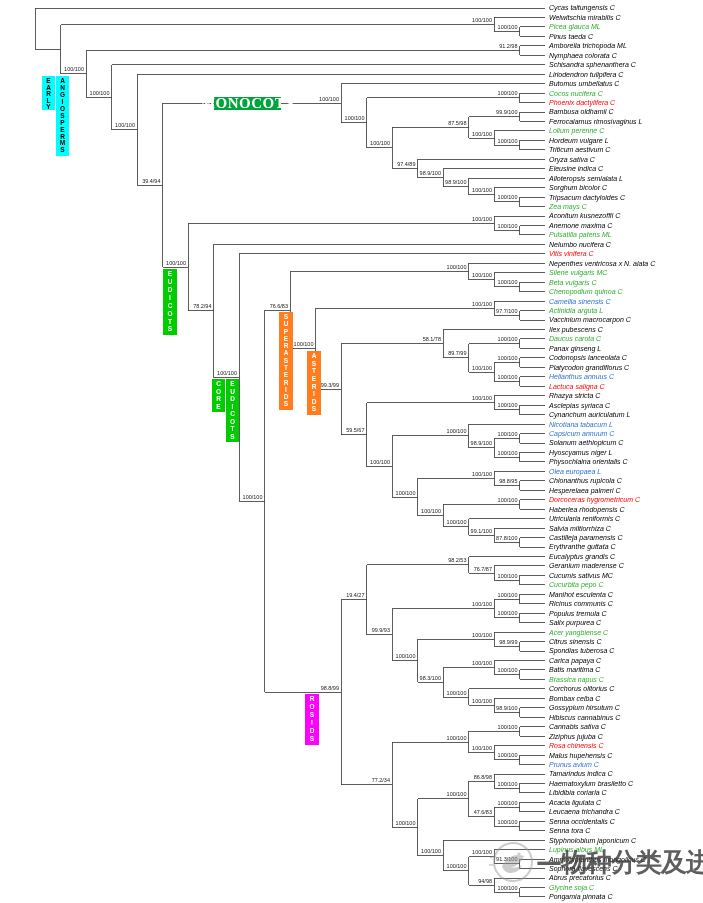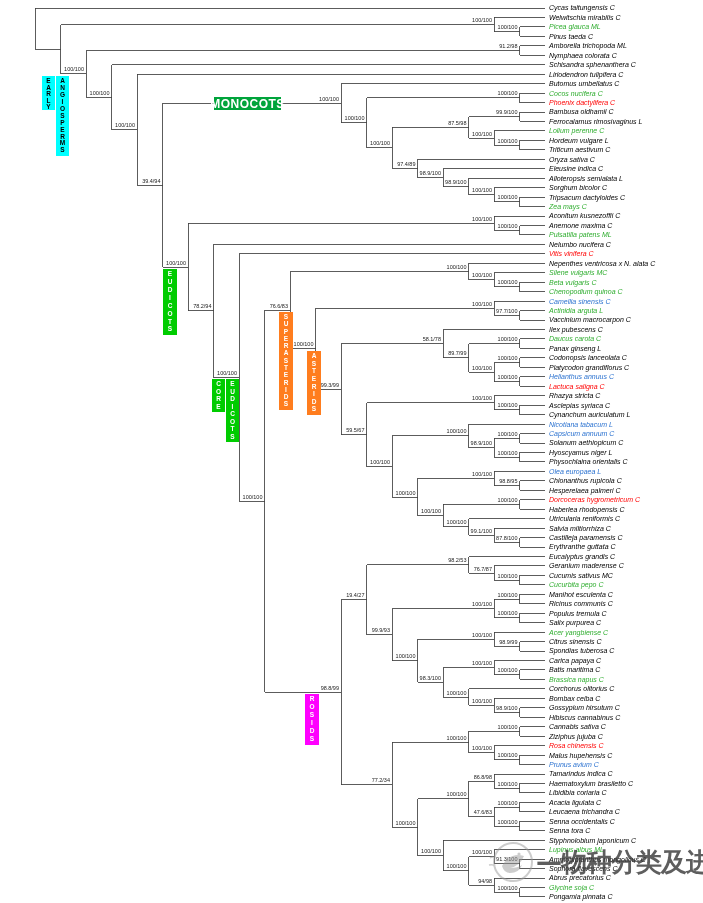--- a/index.html
+++ b/index.html
@@ -5,21 +5,21 @@
   html,body{margin:0;padding:0;background:#fff;}
   #figure{position:relative;width:703px;height:903px;background:#fff;overflow:hidden;
           font-family:"Liberation Sans",sans-serif;}
   #tree-svg{position:absolute;left:0;top:0;}
   #tree-svg text.leaf{font-family:"Liberation Sans",sans-serif;font-style:italic;font-size:7px;}
   #tree-svg text.sup{font-family:"Liberation Sans",sans-serif;font-size:5.5px;fill:#1c1c1c;}
   .clade{position:absolute;display:flex;box-sizing:border-box;z-index:3;
          font-family:"Liberation Sans",sans-serif;font-weight:bold;}
   .clade.vertical{flex-direction:column;justify-content:space-between;align-items:center;
                   font-size:6.5px;line-height:6.5px;padding:2px 0;}
-  .clade.horizontal{justify-content:center;align-items:center;font-size:12px;letter-spacing:.5px;}
+  .clade.horizontal{justify-content:center;align-items:center;font-size:15px;letter-spacing:.5px;font-family:Liberation Serif, serif;}
   #watermark{position:absolute;left:486px;top:838px;display:flex;align-items:center;z-index:5;}
   #wm-text{font-size:26px;font-weight:bold;color:#3b3b3b;opacity:.82;letter-spacing:-1px;
            font-family:"DejaVu Sans",sans-serif;white-space:nowrap;}
   #wm-logo{opacity:.5;margin-right:2px;}
 </style>
 </head>
 <body>
 
 <div id="figure">
   <svg id="tree-svg" width="703" height="903" viewBox="0 0 703 903">

